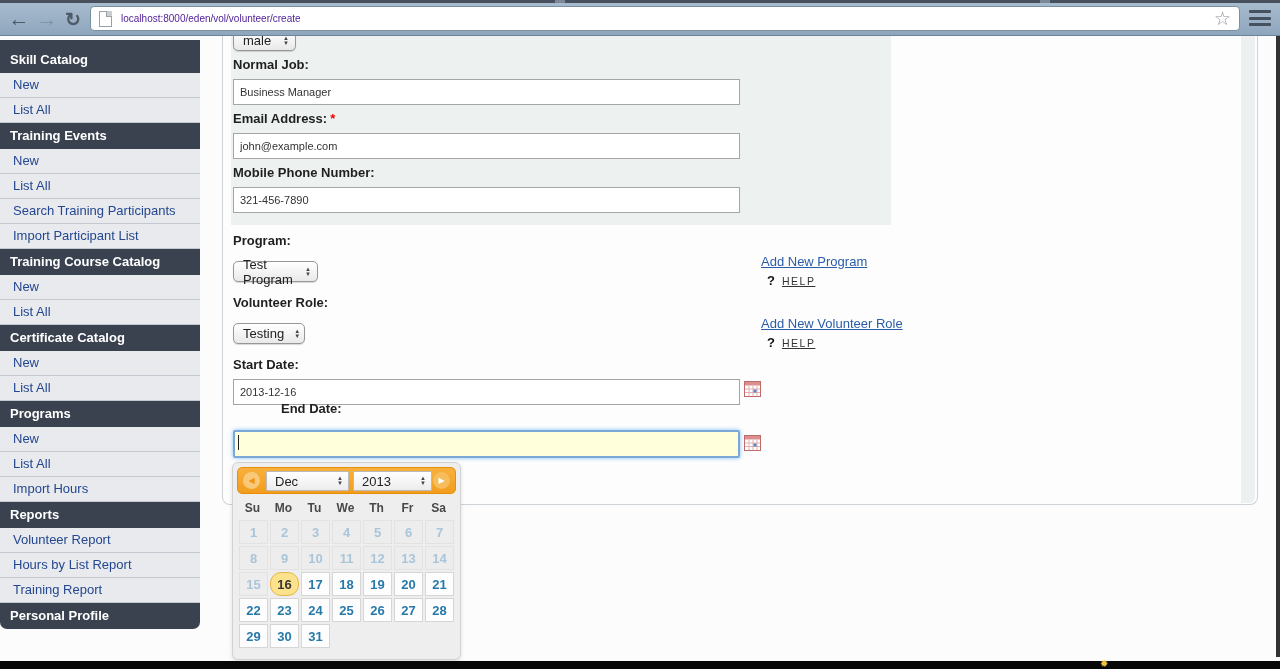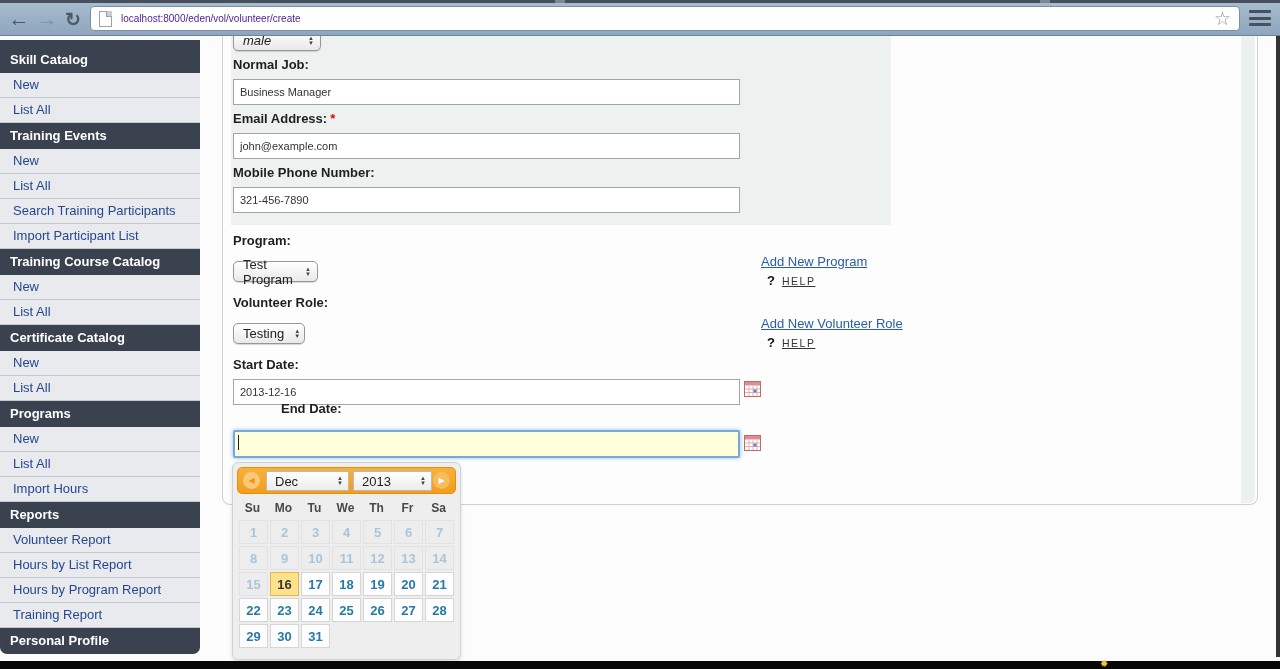--- a/index.html
+++ b/index.html
@@ -81,21 +81,21 @@
   .dp-select { position:absolute; top:3px; height:20px; display:inline-flex; align-items:center;
     border:1px solid #bbb; border-radius:1px; background:linear-gradient(#fff,#ececec);
     font-size:13px; color:#222; padding:0 5px 0 8px; cursor:default; }
   .dp-daynames { display:flex; margin-top:7px; }
   .dp-daynames span { width:31px; text-align:center; font-size:12px; font-weight:bold; color:#484848; }
   .dp-grid { display:flex; flex-wrap:wrap; margin-top:4px; padding-left:1px; }
   .dp-cell { width:29px; height:24px; margin:1px; display:flex; align-items:center;
     justify-content:center; font-size:13px; font-weight:bold; border:1px solid transparent; }
   .dp-cell.active { background:#fdfdfd; border-color:#d6d6d6; color:#2779aa; cursor:pointer; }
   .dp-cell.disabled { background:#ededed; border-color:#e2e2e2; color:#a9c5da; }
-  .dp-cell.highlight { background:#fce28b; border-color:#e4b64d; color:#363636; cursor:pointer; }
+  .dp-cell.highlight { background:#fce28b; border-color:#e4b64d; color:#363636; cursor:pointer;border-radius:11px; }
 
   .right-edge { position:absolute; right:0; top:0; width:4px; height:621px; background:#333; }
   .bottom-bar { position:absolute; left:0; bottom:0; width:1280px; height:8px; background:#070707; }
   .dock-glyph { position:absolute; left:1100px; top:-3px; color:#f2c13c; font-size:10px; }
 </style>
 </head>
 <body>
 
 <div class="chrome">
   <div class="chrome-topstrip">
@@ -136,31 +136,30 @@
         <div class="sb-header">Certificate Catalog</div>
         <div class="sb-item">New</div>
         <div class="sb-item">List All</div>
         <div class="sb-header">Programs</div>
         <div class="sb-item">New</div>
         <div class="sb-item">List All</div>
         <div class="sb-item">Import Hours</div>
         <div class="sb-header">Reports</div>
         <div class="sb-item">Volunteer Report</div>
         <div class="sb-item">Hours by List Report</div>
-        <div class="sb-item">Hours by Program Report</div>
         <div class="sb-item">Training Report</div>
         <div class="sb-header last">Personal Profile</div>
       </div>
   </div>
 
   <div class="main">
     <div class="gutter"></div>
 
     <div class="subpanel">
-      <div class="mac-select" style="left:2px; top:-6px; width:88px;font-style:italic;">
+      <div class="mac-select" style="left:2px; top:-6px; width:63px;">
         <span>male</span>
         <span class="stepper">
             <span>▲</span>
             <span>▼</span>
           </span>
       </div>
 
       <div class="flabel" style="left:2px; top:21px;">
         <span>Normal Job:</span><span class="req"></span>
       </div>

